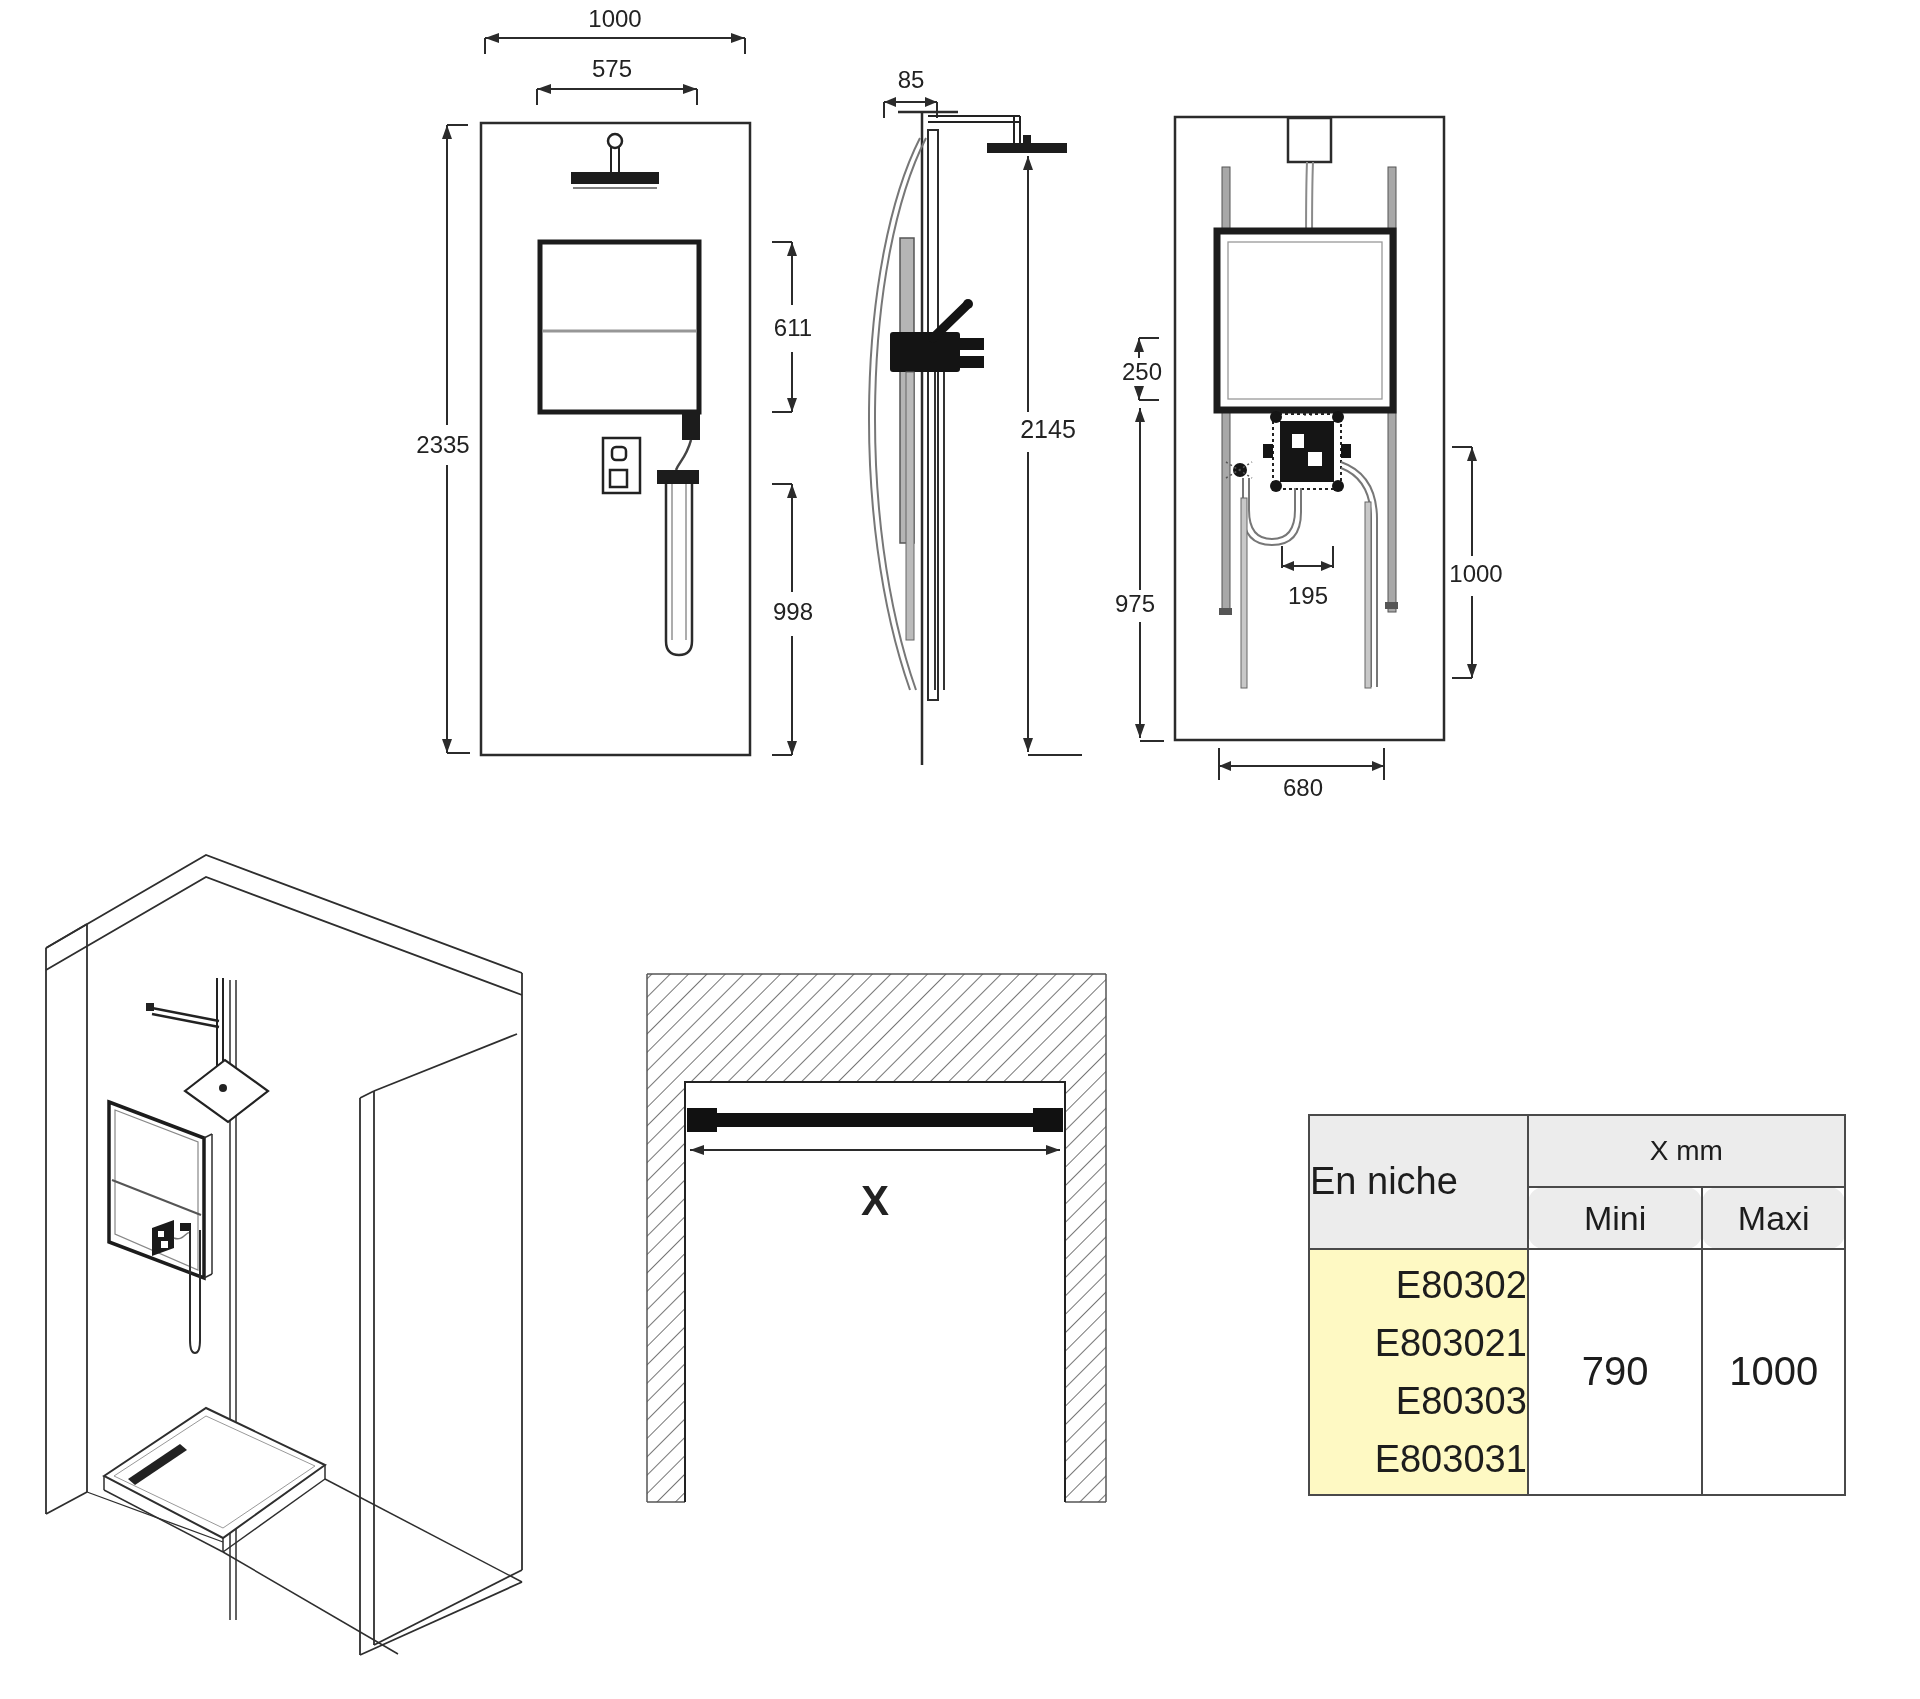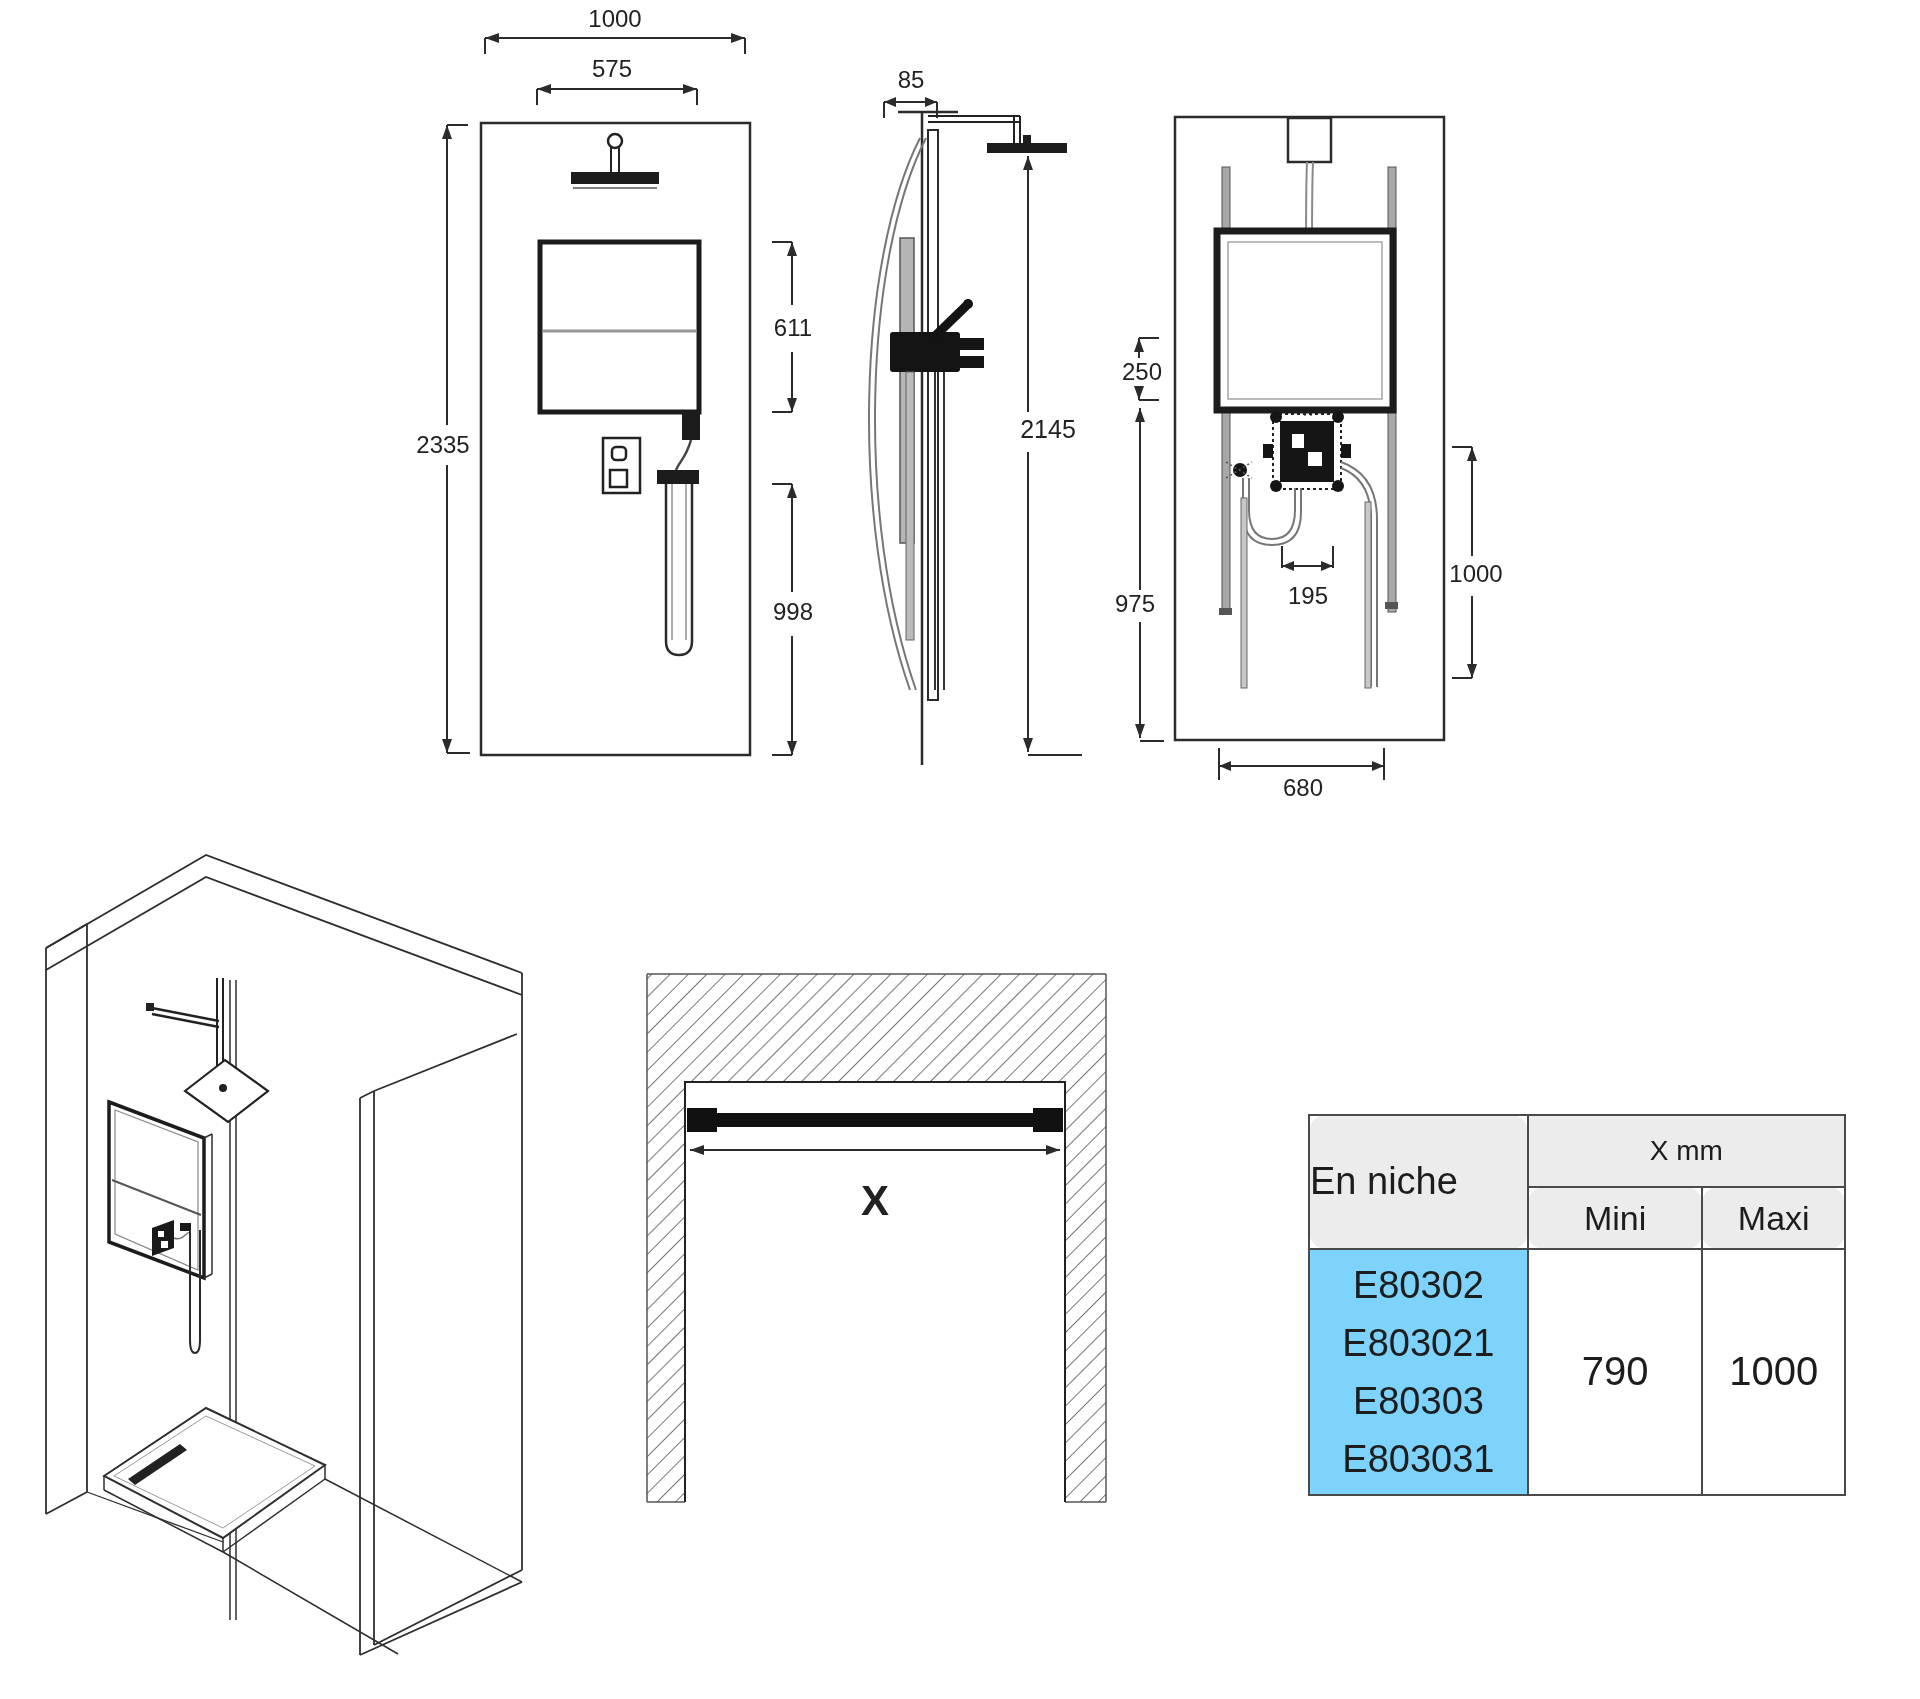--- a/index.html
+++ b/index.html
@@ -7,24 +7,24 @@
           font-family:"Liberation Sans", sans-serif;}
   .view{position:absolute;}
   svg text{font-family:"Liberation Sans", sans-serif;fill:#222;}
   text.dim{font-size:24px;}
   text.dimbig{font-size:25px;}
   
   #spec-table{position:absolute;left:1308px;top:1114px;width:538px;height:382px;
     border-collapse:collapse;table-layout:fixed;}
   #spec-table td{border:2px solid #4a4a4a;padding:0;vertical-align:middle;color:#1d1d1d;}
   #spec-table .hdr{background:#ececec;}
-  .cell-enniche{font-size:38px;text-align:left;padding-left:16px;border-radius:17px;}
+  .cell-enniche{font-size:38px;text-align:left;padding-left:16px;}
   .cell-xmm{font-size:28px;text-align:center;}
   .cell-mm{font-size:34px;text-align:center;border-radius:16px;}
-  .cell-codes{font-size:38px;line-height:58px;text-align:center;padding-left:14px;background:#7dd3fc;}
+  .cell-codes{font-size:38px;line-height:58px;text-align:right;padding-left:14px;background:#fef9c3;}
   .cell-val{font-size:40px;text-align:center;background:#fff;}
 </style>
 </head>
 <body>
 
 <div id="canvas">
 
   <svg class="view" style="left:380px;top:0;" width="440" height="790" viewBox="0 0 440 790">
     <g stroke="#2b2b2b" stroke-width="2" fill="none">
 

